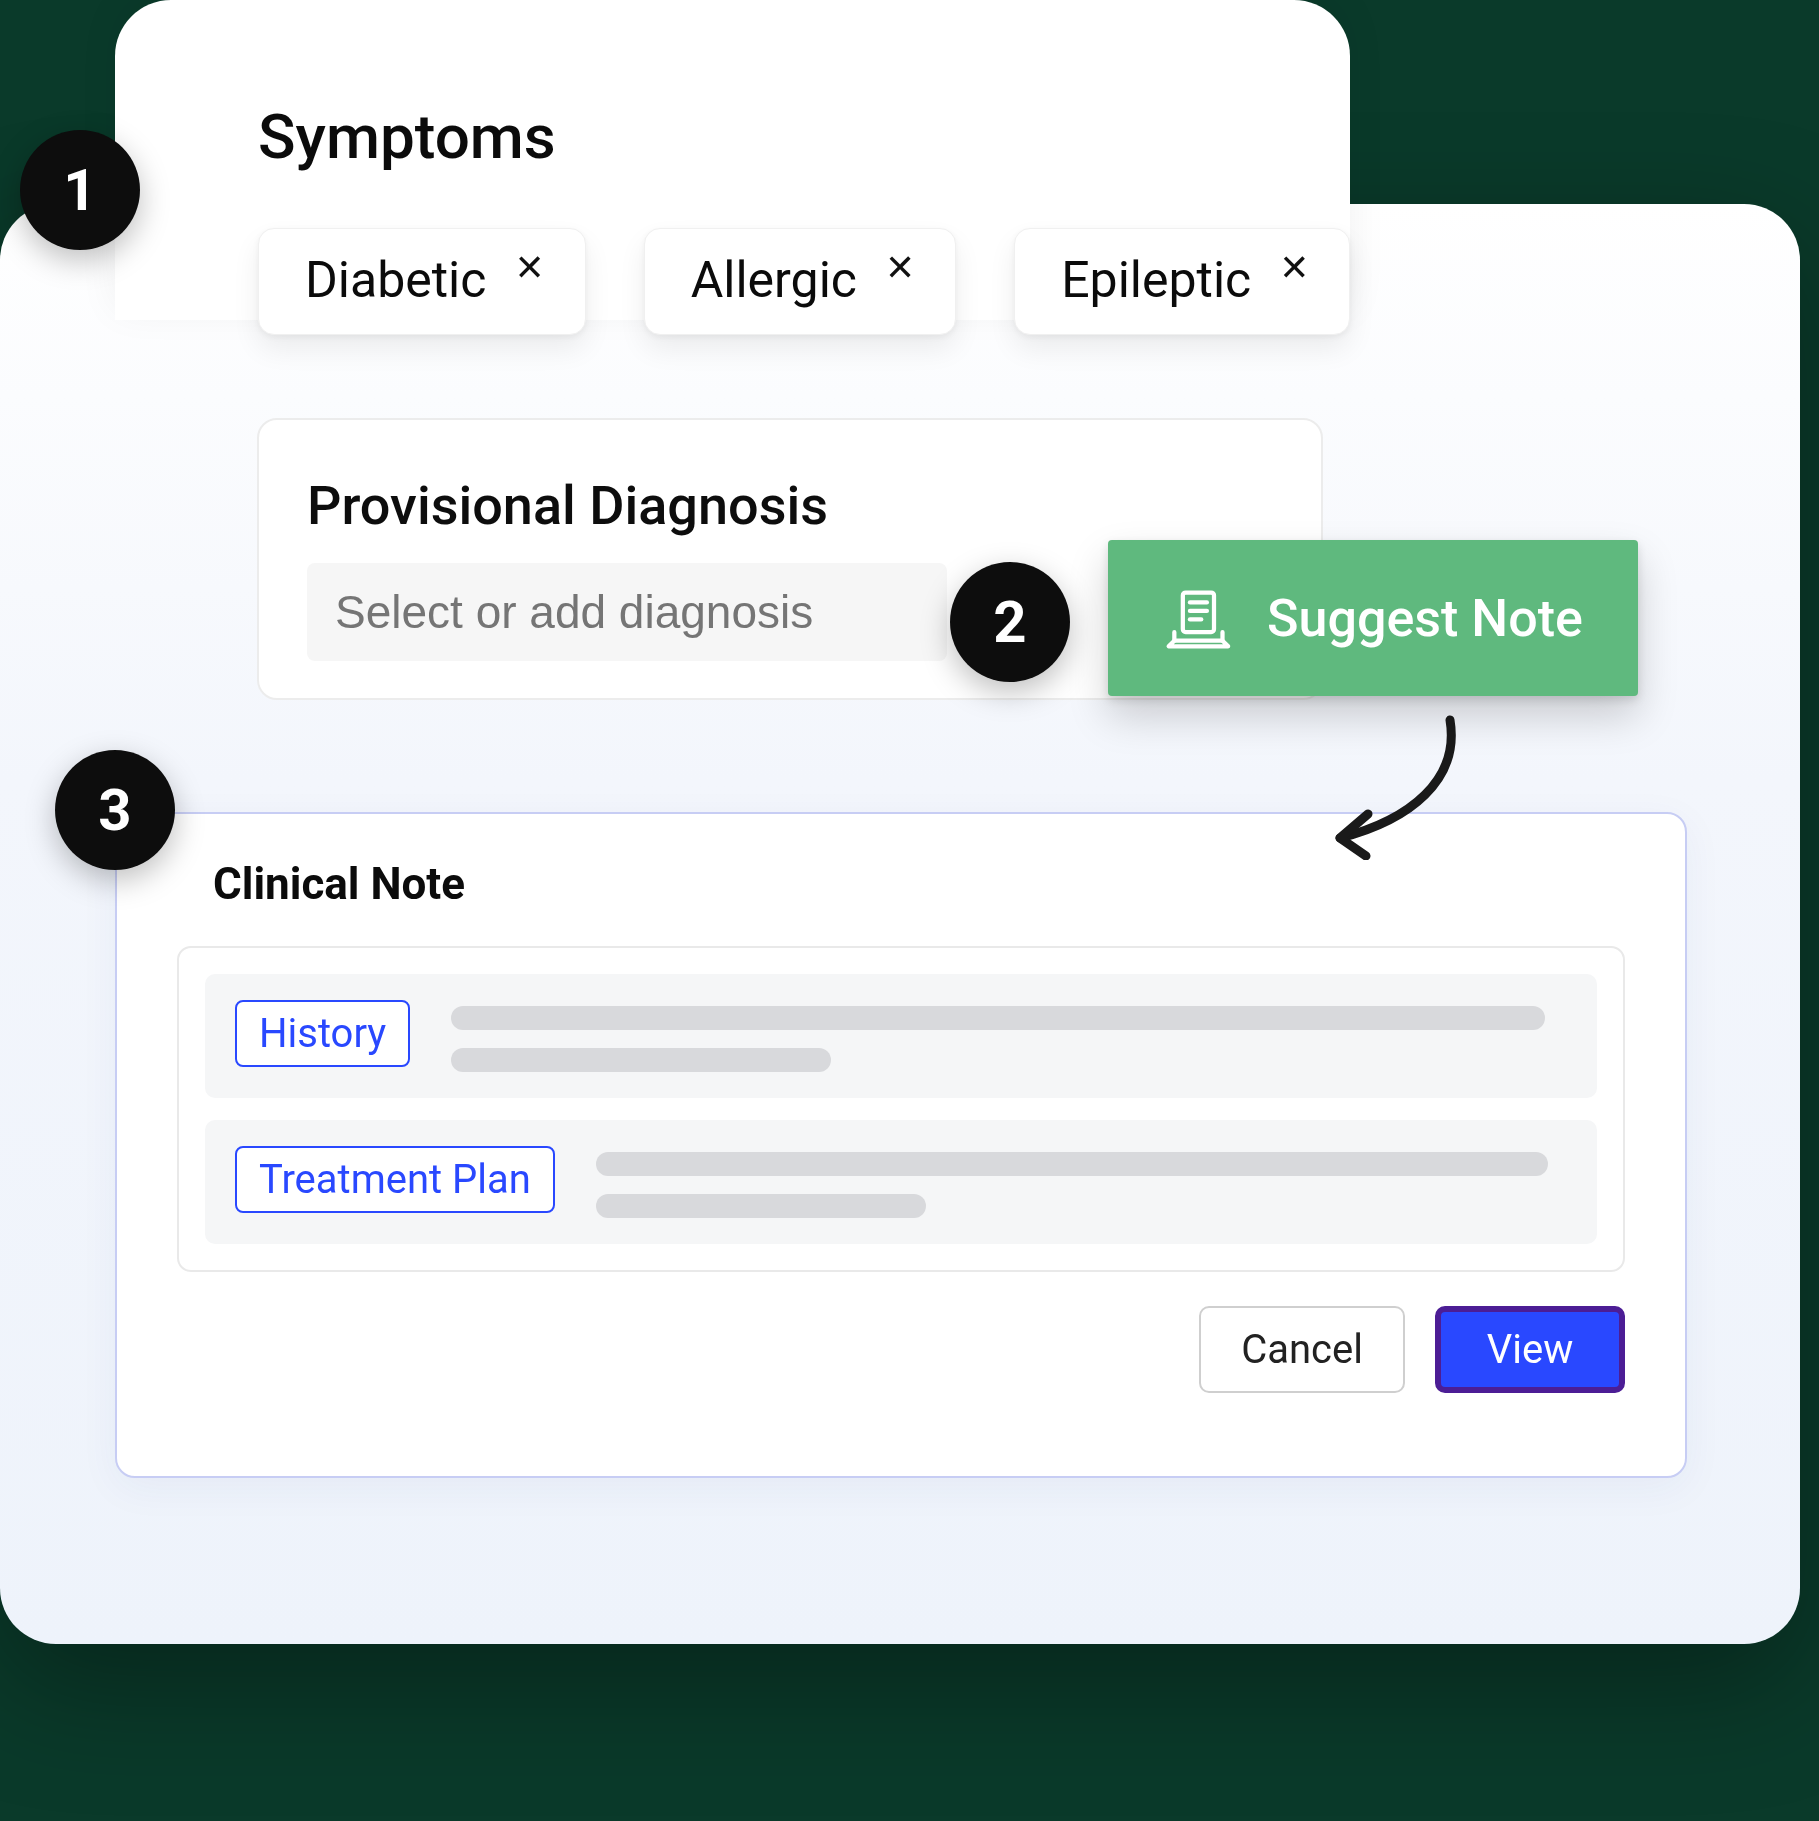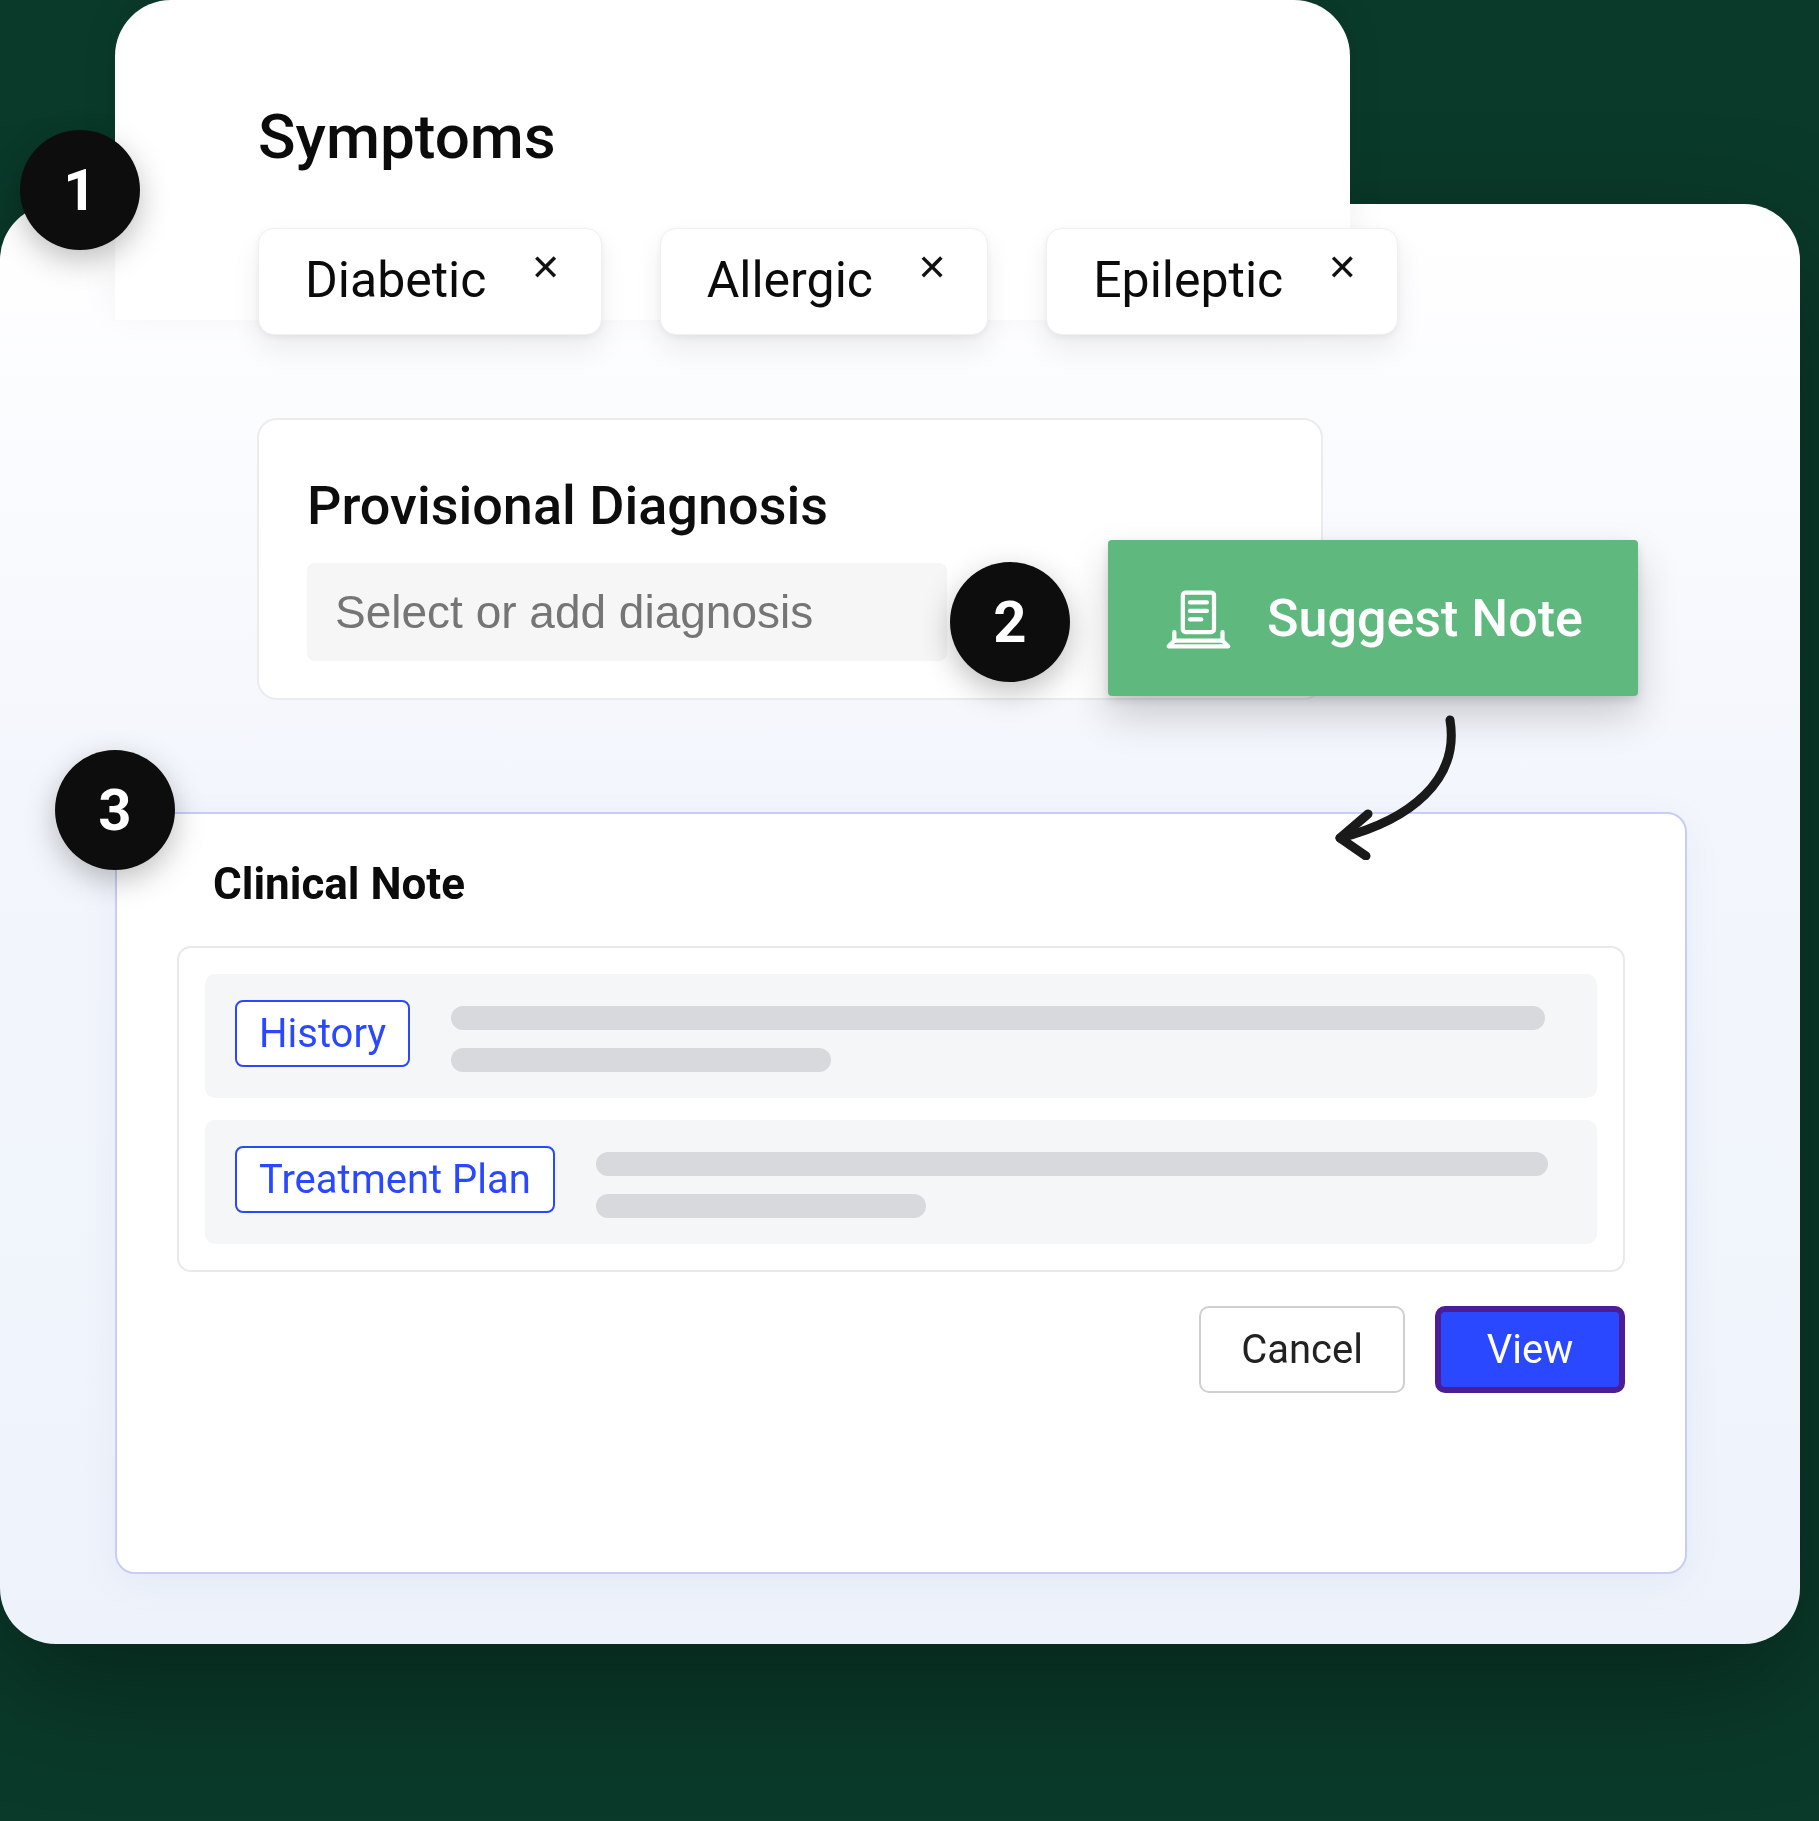--- a/index.html
+++ b/index.html
@@ -60,21 +60,21 @@
     display: flex;
     gap: 58px;
   }
   .chip {
     background: #ffffff;
     border: 1px solid #f0f0f0;
     border-radius: 16px;
     padding: 24px 40px 26px 46px;
     display: flex;
     align-items: flex-start;
-    gap: 44px;
+    gap: 28px;
     box-shadow: 0 14px 28px rgba(0,0,0,0.07), 0 2px 6px rgba(0,0,0,0.05);
     min-width: 300px;
     justify-content: space-between;
   }
   .chip-label { font-size: 50px; color: #0b0b0b; font-weight: 400; line-height: 1.1; }
   .chip-x {
     font-size: 36px; color: #111; cursor: pointer;
     margin-top: -6px;
   }
   .diagnosis-card {
@@ -119,21 +119,21 @@
   .suggest-btn .lbl { font-size: 52px; color: #fff; font-weight: 500; }
   .arrow {
     position: absolute;
     left: 1310px; top: 710px;
     width: 160px; height: 150px;
     z-index: 30;
   }
   .clinical-card {
     position: absolute;
     left: 115px; top: 812px;
-    width: 1572px; height: 762px;
+    width: 1572px; height: 666px;
     background: #ffffff;
     border: 2px solid #c7cdf4;
     border-radius: 20px;
     padding: 44px 60px 44px 60px;
     box-shadow: 0 10px 40px rgba(40,60,140,0.05);
   }
   .clinical-title {
     font-size: 44px; font-weight: 700; color: #0b0b0b;
     margin-left: 36px;
     margin-bottom: 36px;

